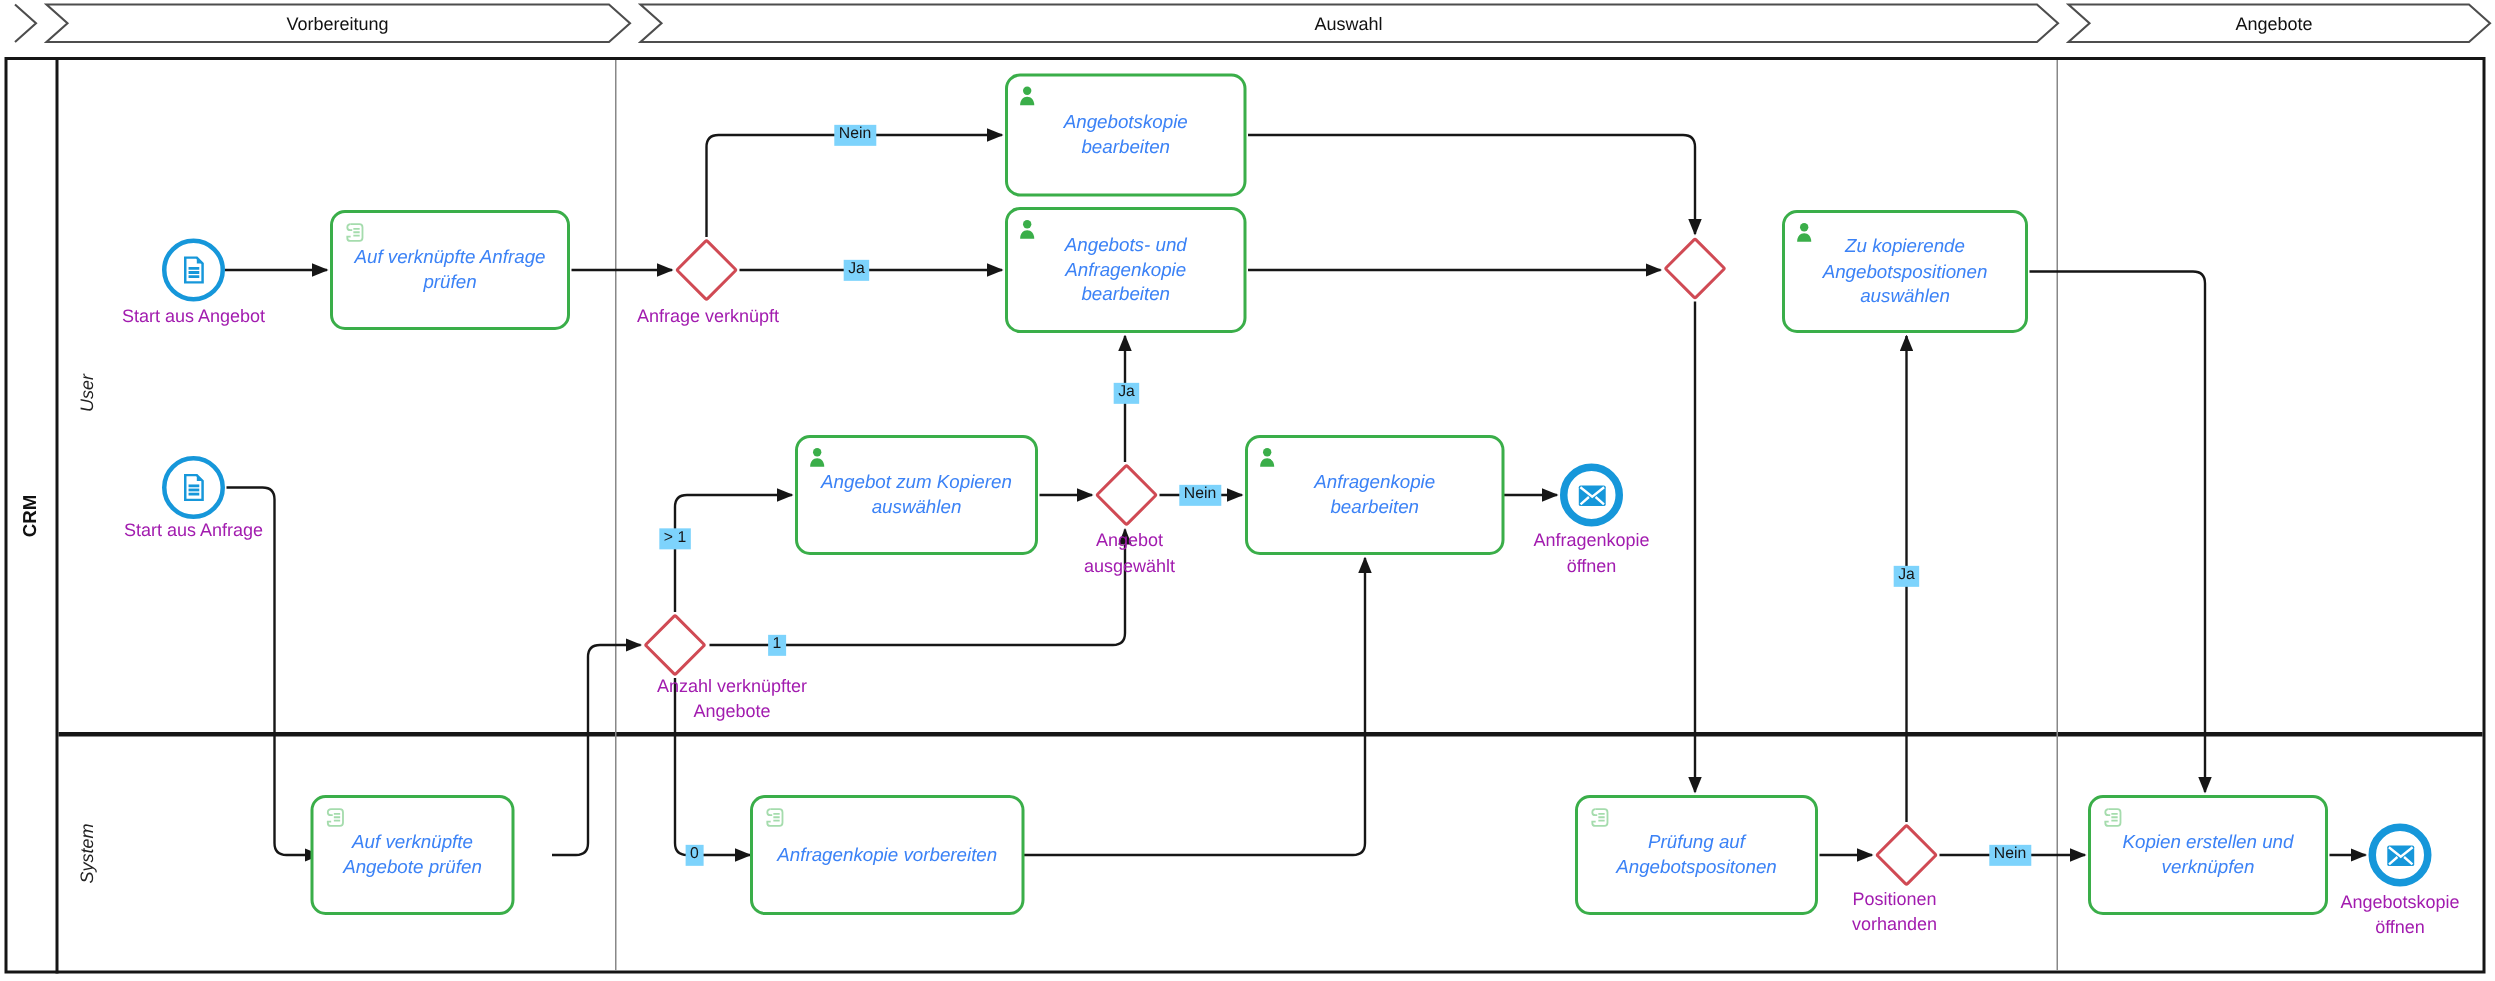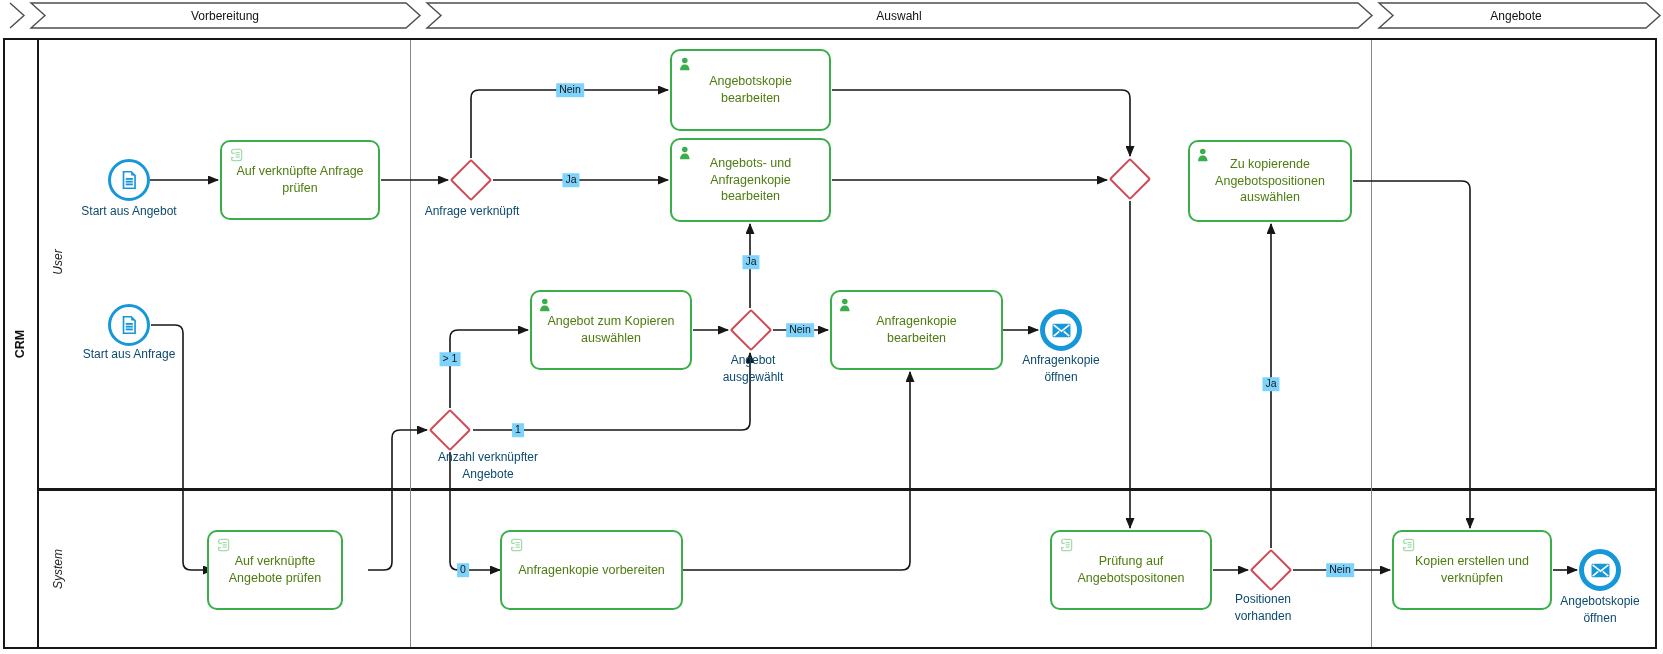--- a/index.html
+++ b/index.html
@@ -18,30 +18,30 @@
   .divider{position:absolute;background:#888;}
   .lane-sep{position:absolute;background:#161616;}
   .lane-label{position:absolute;transform:translate(-50%,-50%) rotate(-90deg);
               font-size:12px;font-style:italic;color:#222;white-space:nowrap;}
   .pool-name{position:absolute;transform:translate(-50%,-50%) rotate(-90deg);
              font-size:12.5px;font-weight:bold;font-style:normal;color:#111;white-space:nowrap;}
 
   
   .task{position:absolute;background:#fff;border:2px solid #3aae49;border-radius:10px;
         box-sizing:border-box;display:flex;align-items:center;justify-content:center;
-        text-align:center;font-size:12.5px;line-height:1.35;padding:4px 14px;color:#4d7c0f;}
+        text-align:center;font-size:12.5px;line-height:1.35;padding:4px 14px;color:#3b82f6;font-style:italic;}
   .task .tIcon{position:absolute;left:7px;top:5px;width:15px;height:16px;}
   .gw{position:absolute;width:30px;height:30px;background:#fff;border:2.5px solid #d04a54;
       border-radius:2px;box-sizing:border-box;transform:rotate(45deg);}
   .evt{position:absolute;background:#fff;border-radius:50%;box-sizing:border-box;
        display:flex;align-items:center;justify-content:center;}
   .evt.start{width:42px;height:42px;border:3px solid #1697da;}
   .evt.end{width:42px;height:42px;border:5px solid #1697da;}
   .node-label{position:absolute;transform:translate(-50%,-50%);font-size:12px;line-height:1.4;
-              text-align:center;color:#0c4a6e;}
+              text-align:center;color:#a21caf;}
   .nowrap{white-space:nowrap;}
 
   
   .flow-label{position:absolute;transform:translate(-50%,-50%);background:#7dd3fc;
               font-size:10.5px;line-height:1.1;padding:1px 3px;color:#161616;white-space:nowrap;}
 </style>
 </head>
 <body>
 
 <div id="stage">

